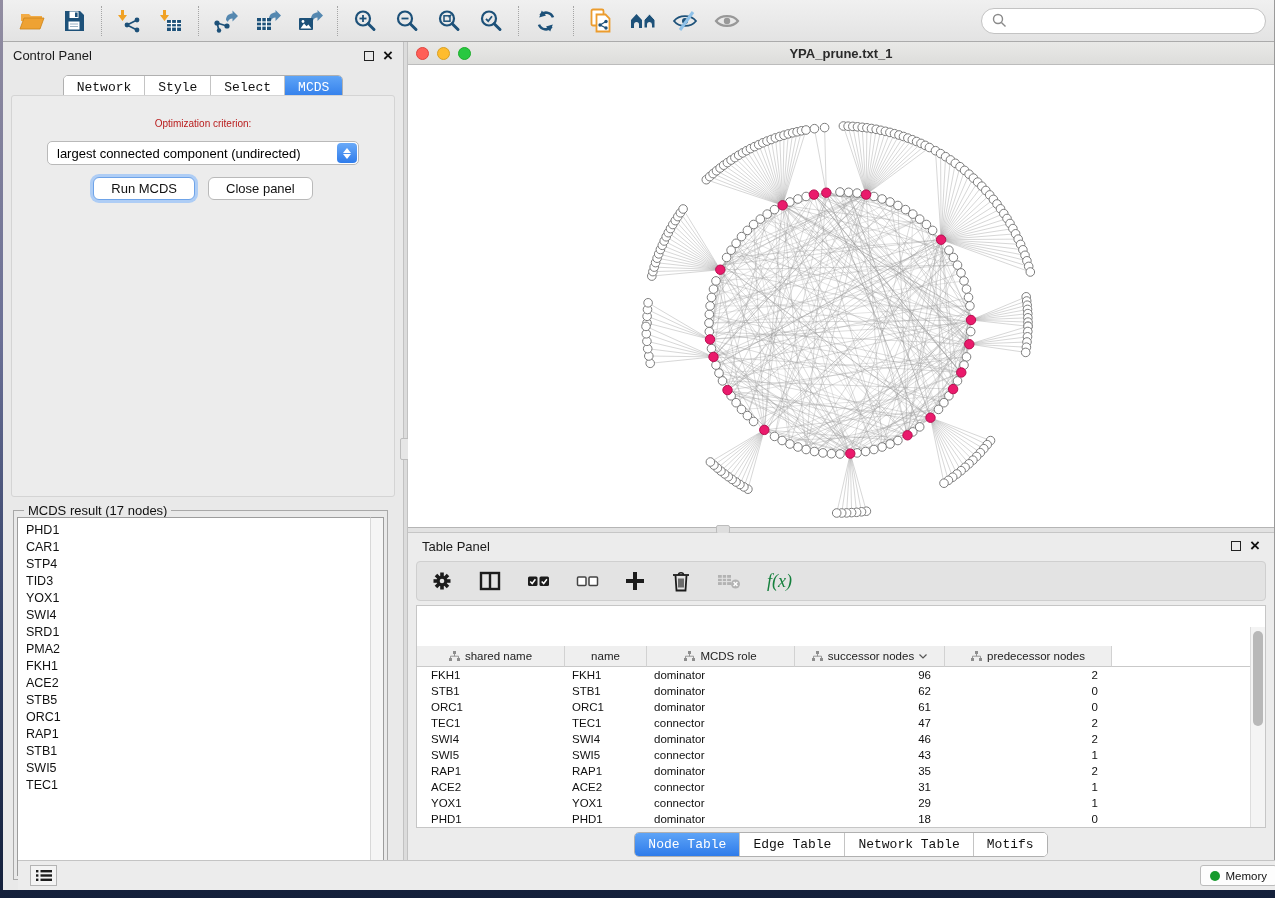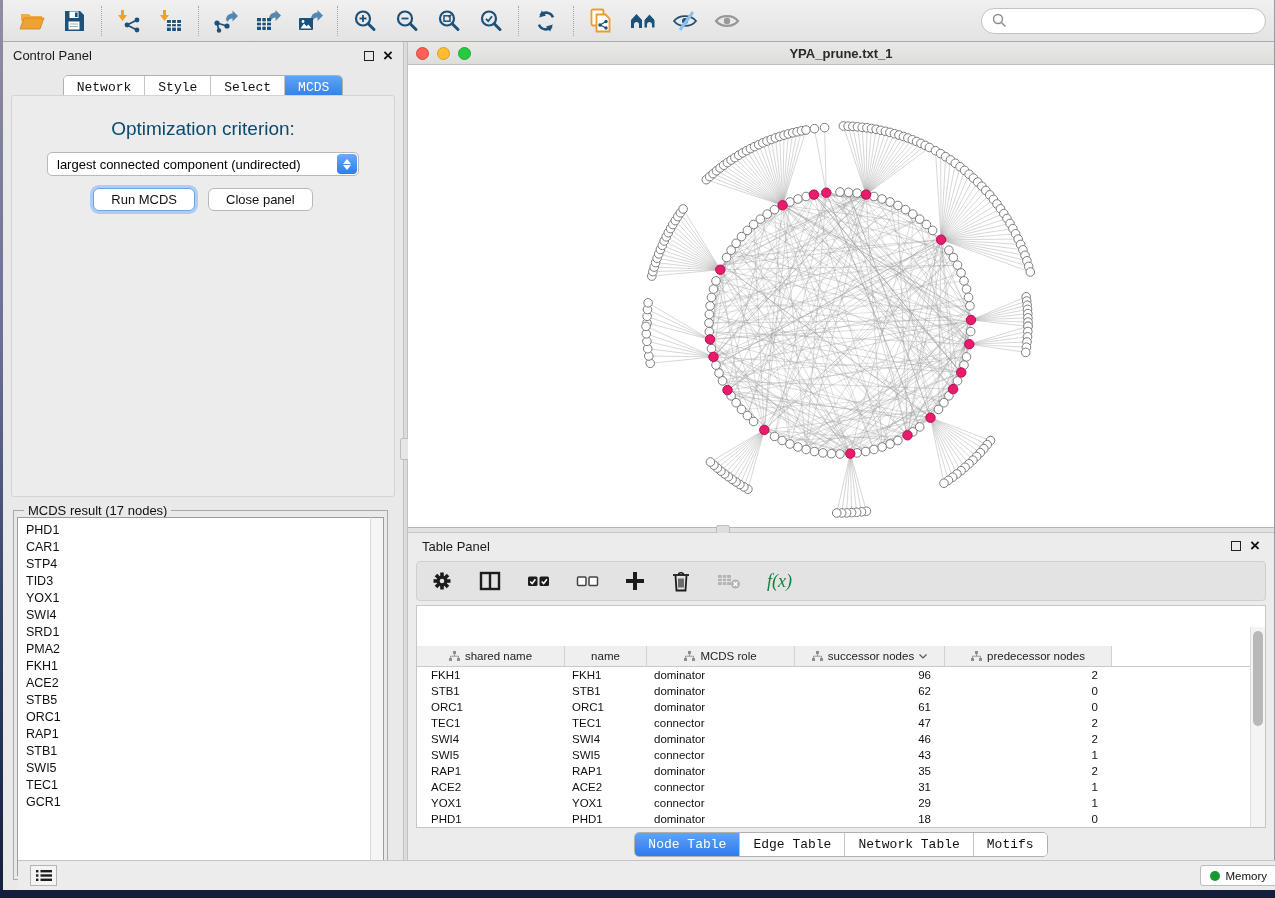--- a/index.html
+++ b/index.html
@@ -40,21 +40,21 @@
   .close-icon { font-size:17px; font-weight:bold; color:#111; line-height:10px; cursor:pointer; }
   .cp-tabs { display:flex; justify-content:center; margin-top:6px; }
   .seg { display:inline-flex; border:1px solid #b0b0b0; border-radius:5px; overflow:hidden;
     background:#fff; }
   .seg button { border:none; background:#fff; font-size:13px; padding:4px 13px; cursor:pointer;
     border-left:1px solid #c4c4c4; font-family:Liberation Mono, monospace; color:#111; }
   .seg button:first-child { border-left:none; }
   .seg button.active { background:linear-gradient(#5ea4f7,#2e7bea); color:#fff; }
   .cp-box { position:absolute; left:8px; top:53px; width:384px; height:402px;
     background:#ececec; border:1px solid #d4d4d4; border-radius:3px; }
-  .opt-label { text-align:center; margin-top:22px; font-size:19px; color:#0c4a6e; }
+  .opt-label { text-align:center; margin-top:22px; font-size:10px; color:#b91c1c; }
   .dropdown { margin:12px auto 0; width:312px; height:24px; background:#fff;
     border:1px solid #b9b9b9; border-radius:5px; display:flex; align-items:center;
     font-size:13px; cursor:pointer; position:relative; }
   .dropdown .val { padding-left:9px; white-space:nowrap; }
   .dd-btn { position:absolute; right:1px; top:1px; width:20px; height:20px;
     background:linear-gradient(#6aaaf8,#2f7ceb); border-radius:4px; display:flex;
     flex-direction:column; align-items:center; justify-content:center; gap:1px; }
   .dd-btn .up, .dd-btn .dn { width:0; height:0; border-left:4px solid transparent;
     border-right:4px solid transparent; }
   .dd-btn .up { border-bottom:5px solid #fff; }
@@ -333,21 +333,20 @@
             <div class="mcds-item">SRD1</div>
             <div class="mcds-item">PMA2</div>
             <div class="mcds-item">FKH1</div>
             <div class="mcds-item">ACE2</div>
             <div class="mcds-item">STB5</div>
             <div class="mcds-item">ORC1</div>
             <div class="mcds-item">RAP1</div>
             <div class="mcds-item">STB1</div>
             <div class="mcds-item">SWI5</div>
             <div class="mcds-item">TEC1</div>
-            <div class="mcds-item">GCR1</div>
           </div>
         <div class="result-scroll"></div>
       </div>
     </div>
 
     <div class="v-splitter">
       <div class="v-grip"></div>
     </div>
 
     <div class="right-area">

